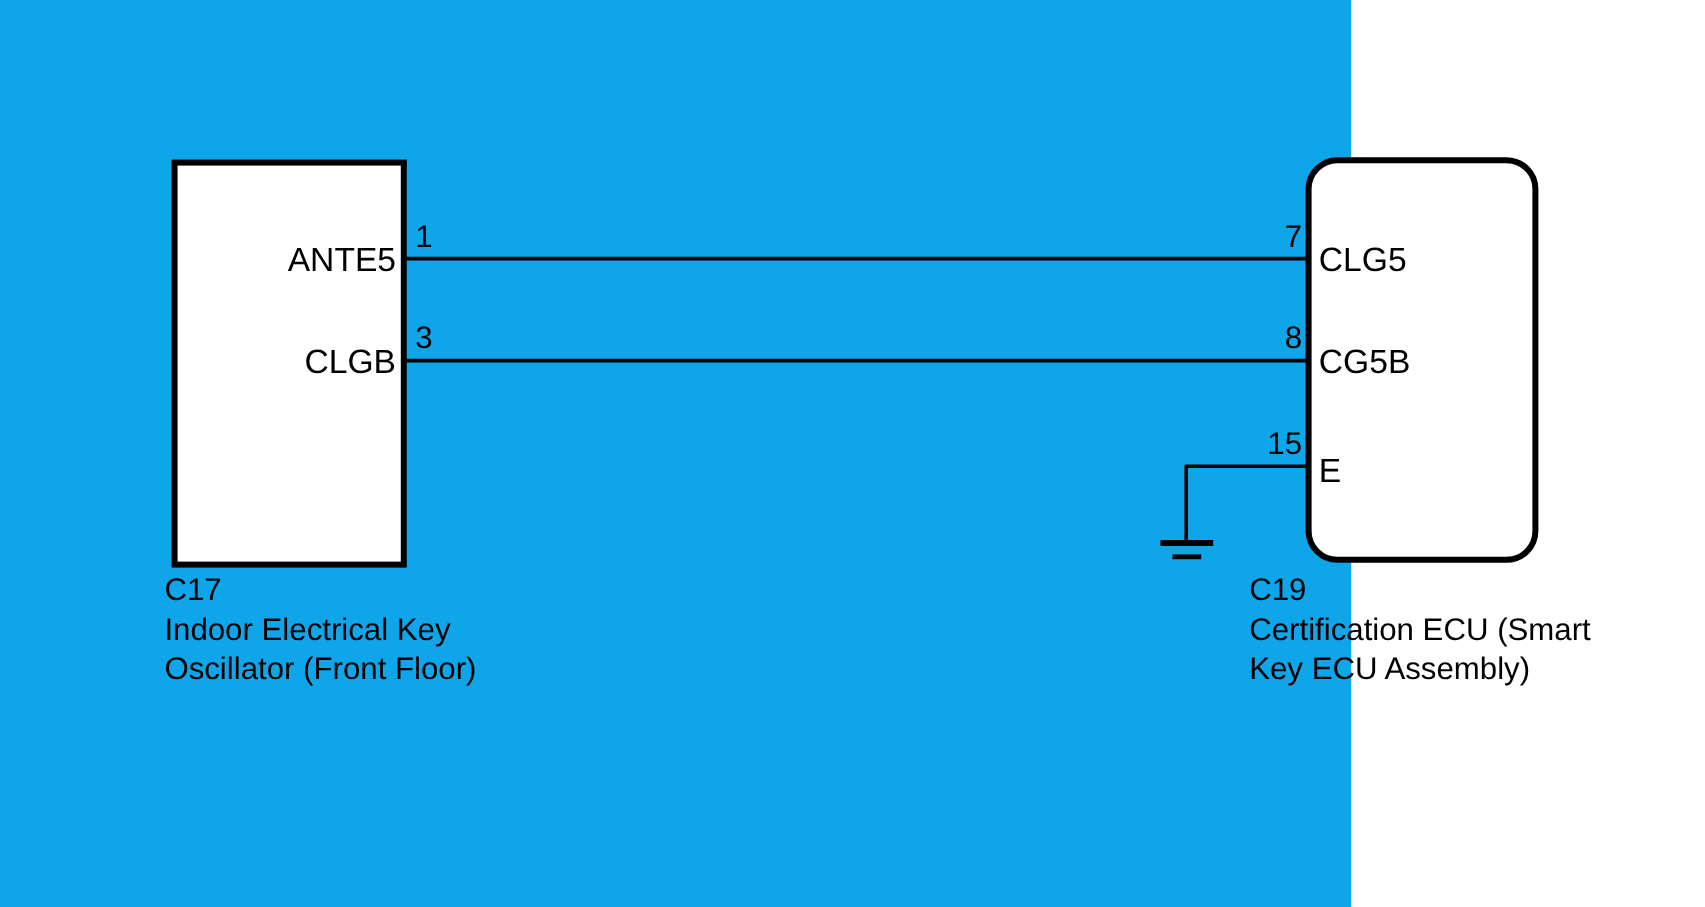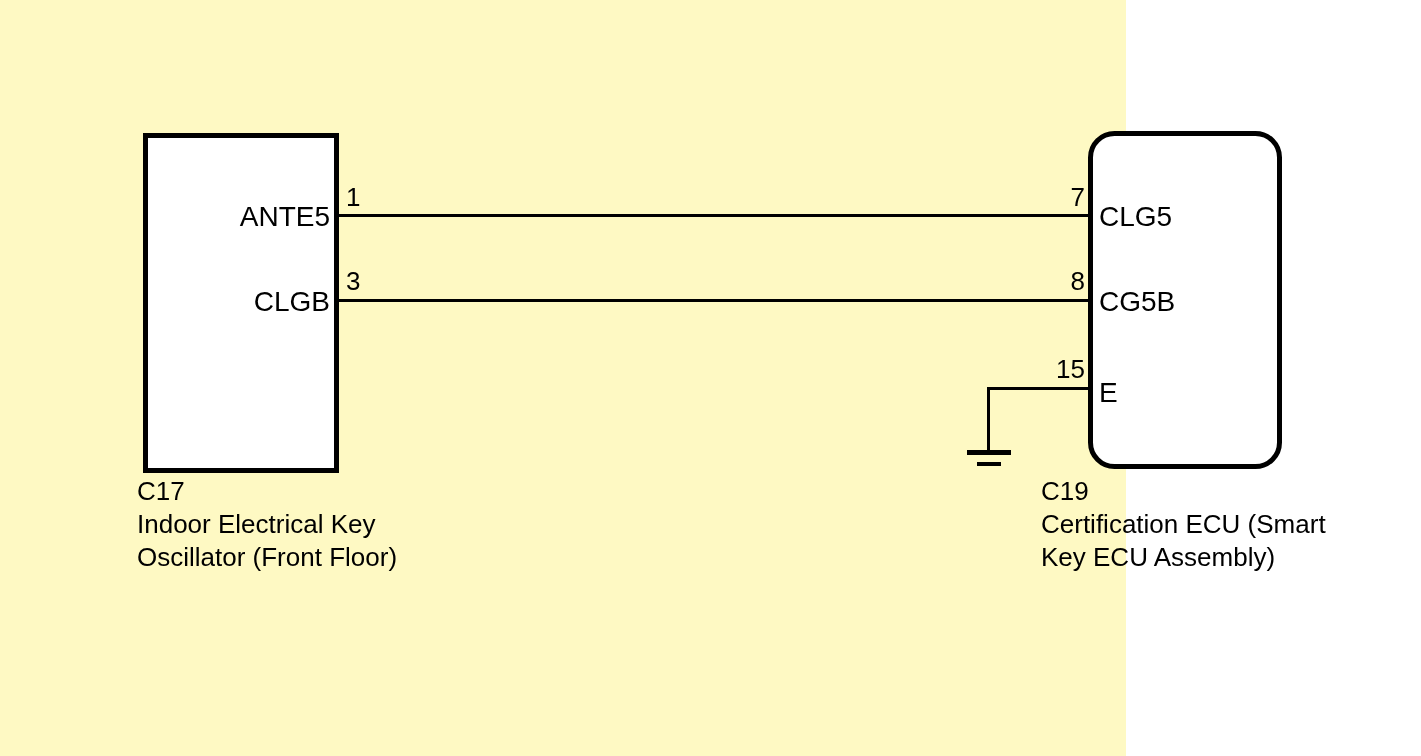--- a/index.html
+++ b/index.html
@@ -11,21 +11,21 @@
     width: 1421px;
     height: 756px;
     font-family: "Liberation Sans", sans-serif;
     color: #000000;
     overflow: hidden;
   }
   #diagram-root {
     position: relative;
     width: 1126px;
     height: 756px;
-    background: #fef9c3;
+    background: #0ea5e9;
   }
   svg.wiring-canvas {
     position: absolute;
     left: 0;
     top: 0;
     width: 1421px;
     height: 756px;
     display: block;
   }
   .comp-box {

